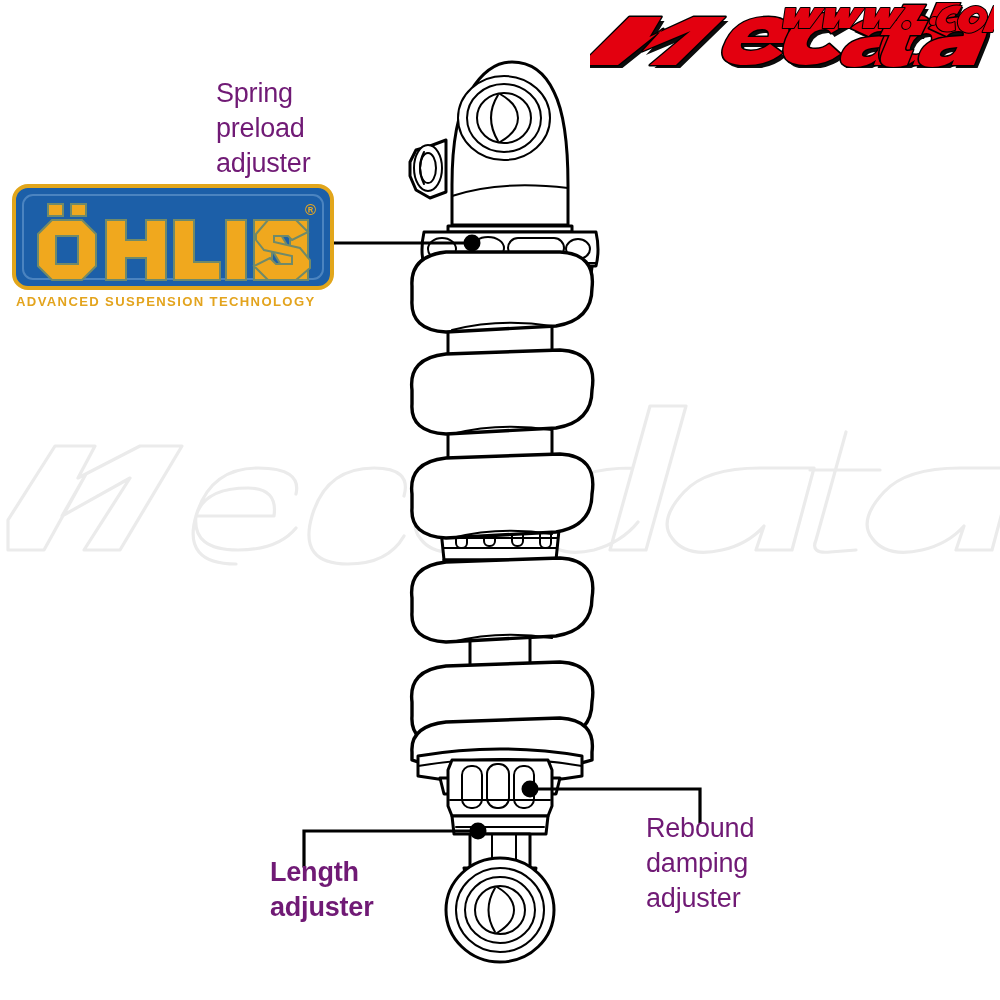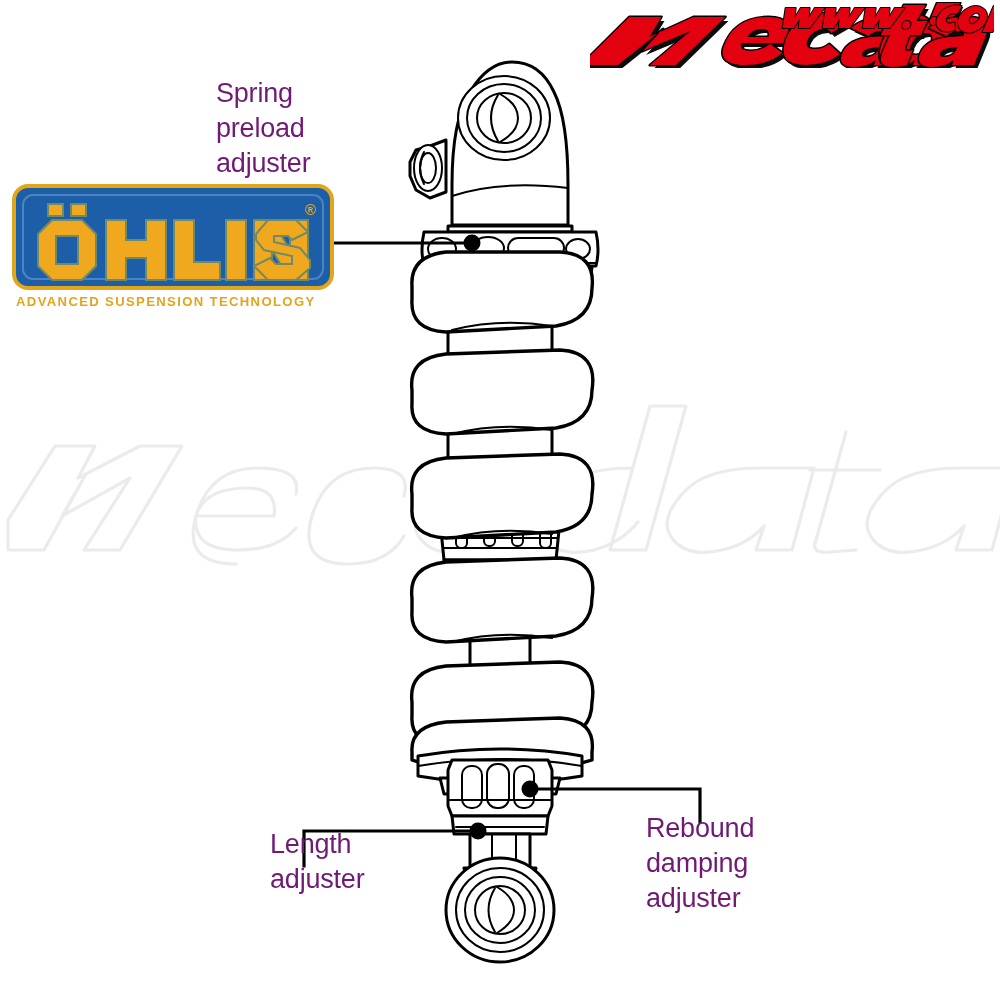--- a/index.html
+++ b/index.html
@@ -28,21 +28,21 @@
   .ohl-tag{position:absolute;left:4px;top:110px;width:322px;
            color:#e3a41e;font-size:13.5px;font-weight:bold;
            letter-spacing:1.4px;white-space:nowrap;
            font-family:"Liberation Sans Narrow","Liberation Sans",sans-serif;
            transform:scaleX(.97);transform-origin:left center;}
 
   
   .label{position:absolute;color:#701a75;font-size:27px;line-height:35px;
          white-space:pre;z-index:6;letter-spacing:-0.2px;}
   #lbl-preload{left:216px;top:76px;}
-  #lbl-length{left:270px;top:827px;}
+  #lbl-length{left:270px;top:855px;font-weight:bold;}
   #lbl-rebound{left:646px;top:811px;}
 
   
   .drawing{position:absolute;left:0;top:0;width:1000px;height:1000px;z-index:4;}
   .leaders{position:absolute;left:0;top:0;width:1000px;height:1000px;z-index:5;}
 </style>
 </head>
 <body>
 
 <div id="stage">

